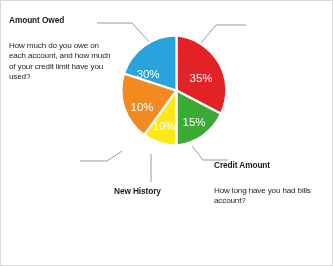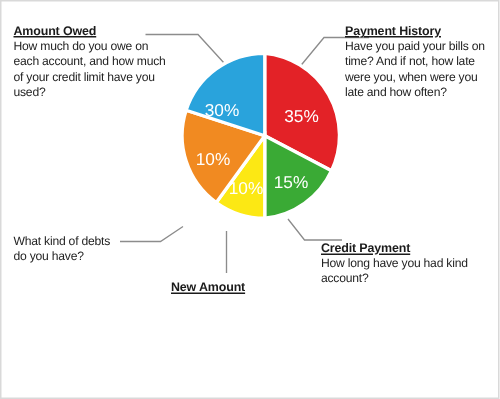--- a/index.html
+++ b/index.html
@@ -15,28 +15,27 @@
   .stage{position:absolute;inset:0;}
 
   .callout{position:absolute;}
   .callout .hd{
     font-weight:bold;
     font-size:8.3px;
     color:#1b1b1b;
     letter-spacing:-0.1px;
     line-height:10px;
     white-space:nowrap;
-    text-decoration:underline;
   }
   .callout .bd{
     font-size:8.1px;
     color:#232323;
     line-height:10.3px;
     letter-spacing:-0.15px;
-    margin-top:1px;
+    margin-top:16px;
   }
 
   
   #c-amount{left:8px;top:14px;width:104px;}
   #c-payment{left:229px;top:14px;width:100px;}
   #c-types{left:8px;top:154px;width:70px;}
   #c-new{left:113px;top:185px;width:86px;}
   #c-history{left:213px;top:159px;width:112px;}
 
   .pie-wrap{position:absolute;left:119px;top:33px;width:113px;height:113px;}
@@ -89,31 +88,26 @@
       <text class="pct" x="22" y="73">10%</text>
       <text class="pct" x="28" y="40">30%</text>
     </svg>
   </div>
 
   <div class="callout" id="c-amount">
     <div class="hd">Amount Owed</div>
     <div class="bd">How much do you owe on each account, and how much of your credit limit have you used?</div>
   </div>
 
-  <div class="callout" id="c-payment">
-    <div class="hd">Payment History</div>
-    <div class="bd">Have you paid your bills on time? And if not, how late were you, when were you late and how often?</div>
-  </div>
 
   <div class="callout" id="c-types">
-    <div class="bd">What kind of debts do you have?</div>
   </div>
 
   <div class="callout" id="c-new">
-    <div class="hd">New Amount</div>
+    <div class="hd">New History</div>
   </div>
 
   <div class="callout" id="c-history">
-    <div class="hd">Credit Payment</div>
-    <div class="bd">How long have you had kind account?</div>
+    <div class="hd">Credit Amount</div>
+    <div class="bd">How long have you had bills account?</div>
   </div>
 
 </div>
 
 </body></html>

